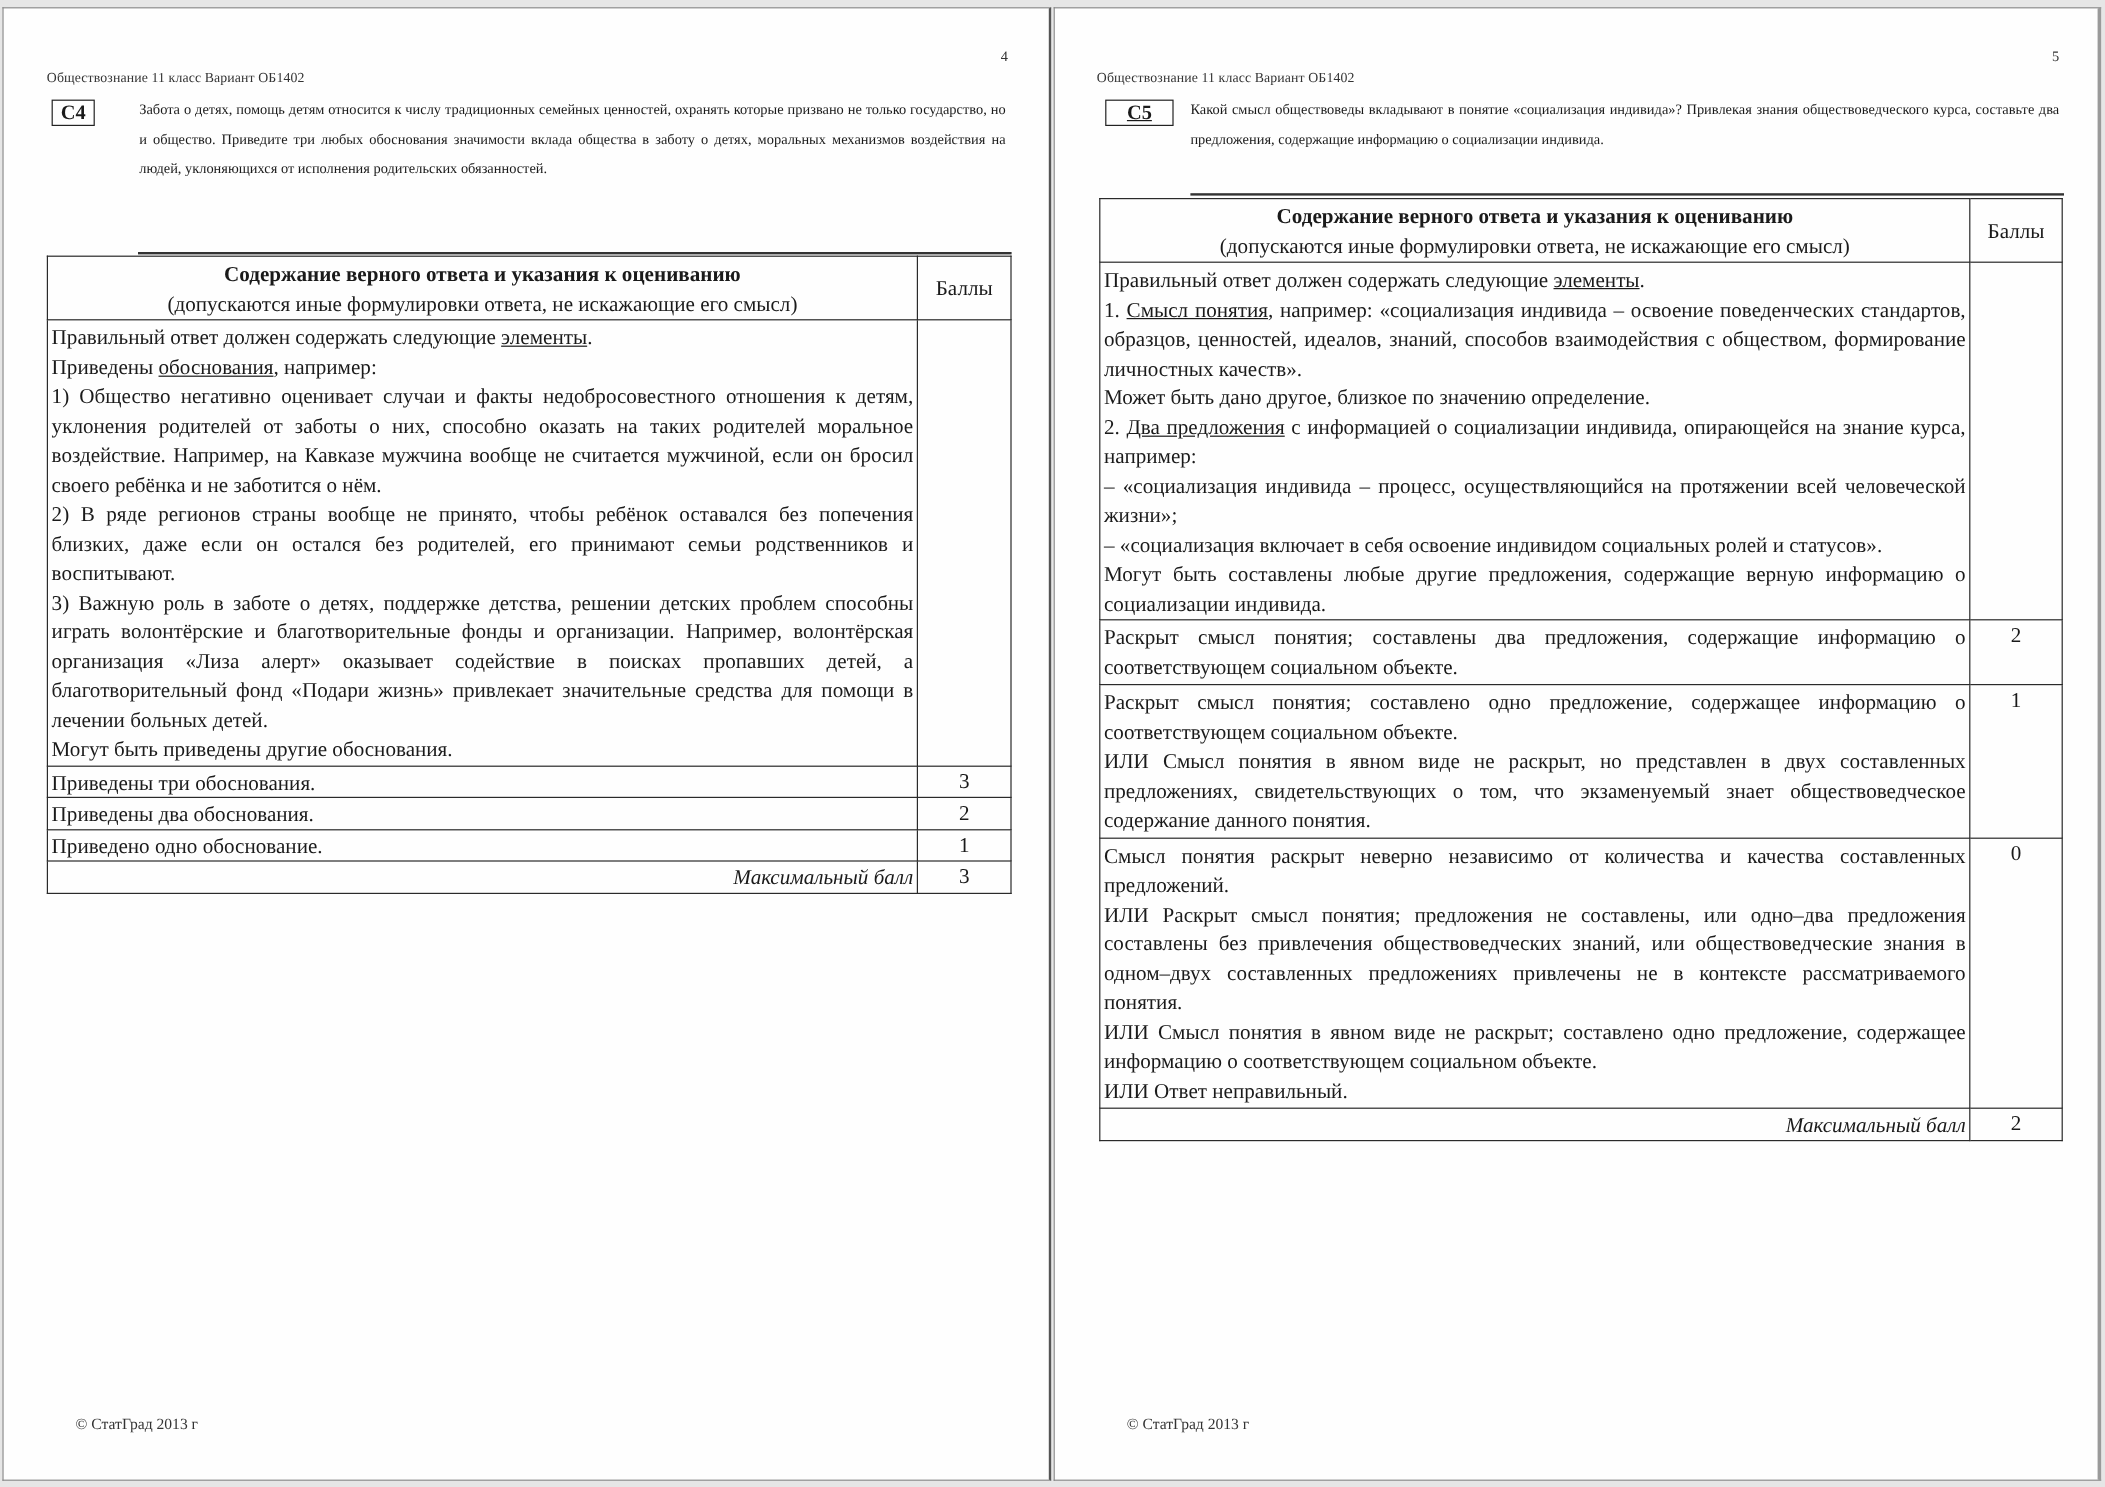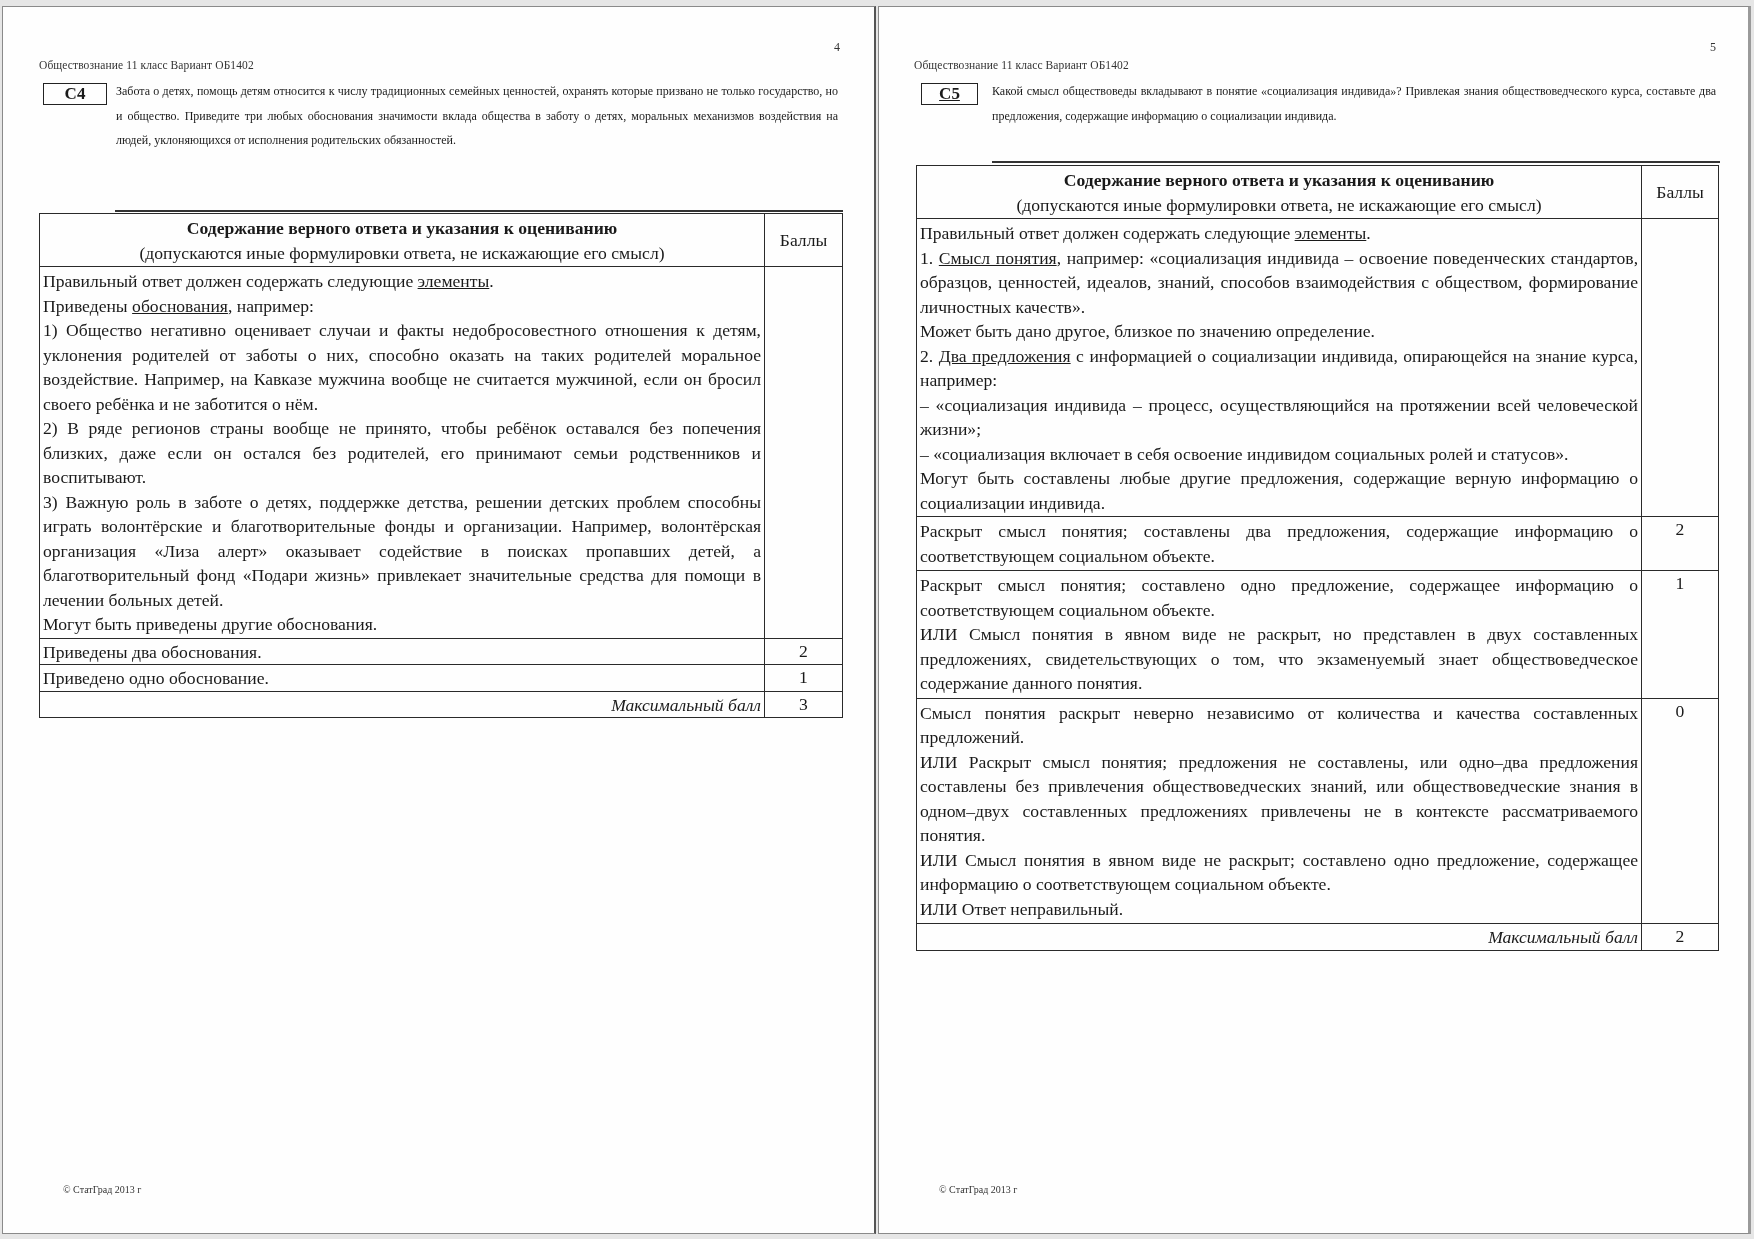--- a/index.html
+++ b/index.html
@@ -31,21 +31,21 @@
   .page-num {
     position: absolute; top: 33px;
     font-size: 12px; color: #333;
   }
   .task {
     position: absolute;
     top: 72px;
   }
   .task-label {
     position: absolute; left: 0; top: 4px;
-    width: 64px; height: 22px;
+    width: 36px; height: 22px;
     border: 1.5px solid #222;
     box-sizing: border-box;
     font-weight: bold;
     font-size: 17px;
     text-align: center;
     line-height: 19px;
   }
   .task-text {
     position: absolute;
     font-size: 12px;
@@ -72,21 +72,21 @@
   td.content p { margin: 0; }
   td.score { text-align: center; vertical-align: middle; }
   td.max-label { text-align: right; font-style: italic; }
   .u { text-decoration: underline; }
   .top-rule {
     position: absolute; height: 2px; background: #333;
   }
 
   .footer {
     position: absolute; bottom: 38px;
-    font-size: 10px; color: #333;
+    font-size: 13px; color: #333;
   }
 </style>
 </head>
 <body>
 
 <div class="page left">
   <div class="running-head" style="left:36px;">Обществознание  11 класс  Вариант ОБ1402</div>
   <div class="page-num" style="left:831px;">4</div>
 
   <div class="task" style="left:40px; width:800px;">
@@ -114,20 +114,24 @@
         <p><span>Правильный ответ должен содержать следующие </span><span class="u">элементы</span><span>.</span></p>
         <p><span>Приведены </span><span class="u">обоснования</span><span>, например:</span></p>
         <p>1) Общество негативно оценивает случаи и факты недобросовестного отношения к детям, уклонения родителей от заботы о них, способно оказать на таких родителей моральное воздействие. Например, на Кавказе мужчина вообще не считается мужчиной, если он бросил своего ребёнка и не заботится о нём.</p>
         <p>2) В ряде регионов страны вообще не принято, чтобы ребёнок оставался без попечения близких, даже если он остался без родителей, его принимают семьи родственников и воспитывают.</p>
         <p>3) Важную роль в заботе о детях, поддержке детства, решении детских проблем способны играть волонтёрские и благотворительные фонды и организации. Например, волонтёрская организация «Лиза алерт» оказывает содействие в поисках пропавших детей, а благотворительный фонд «Подари жизнь» привлекает значительные средства для помощи в лечении больных детей.</p>
         <p>Могут быть приведены другие обоснования.</p>
       </td>
       <td></td>
     </tr>
     <tr>
+      <td style="padding-top:1px;">Приведены три обоснования.</td>
+      <td class="score">3</td>
+    </tr>
+    <tr>
       <td style="padding-top:1px;">Приведены два обоснования.</td>
       <td class="score">2</td>
     </tr>
     <tr>
       <td style="padding-top:1px;">Приведено одно обоснование.</td>
       <td class="score">1</td>
     </tr>
     <tr>
       <td class="max-label" style="padding-top:1px;">Максимальный балл</td>
       <td class="score">3</td>

